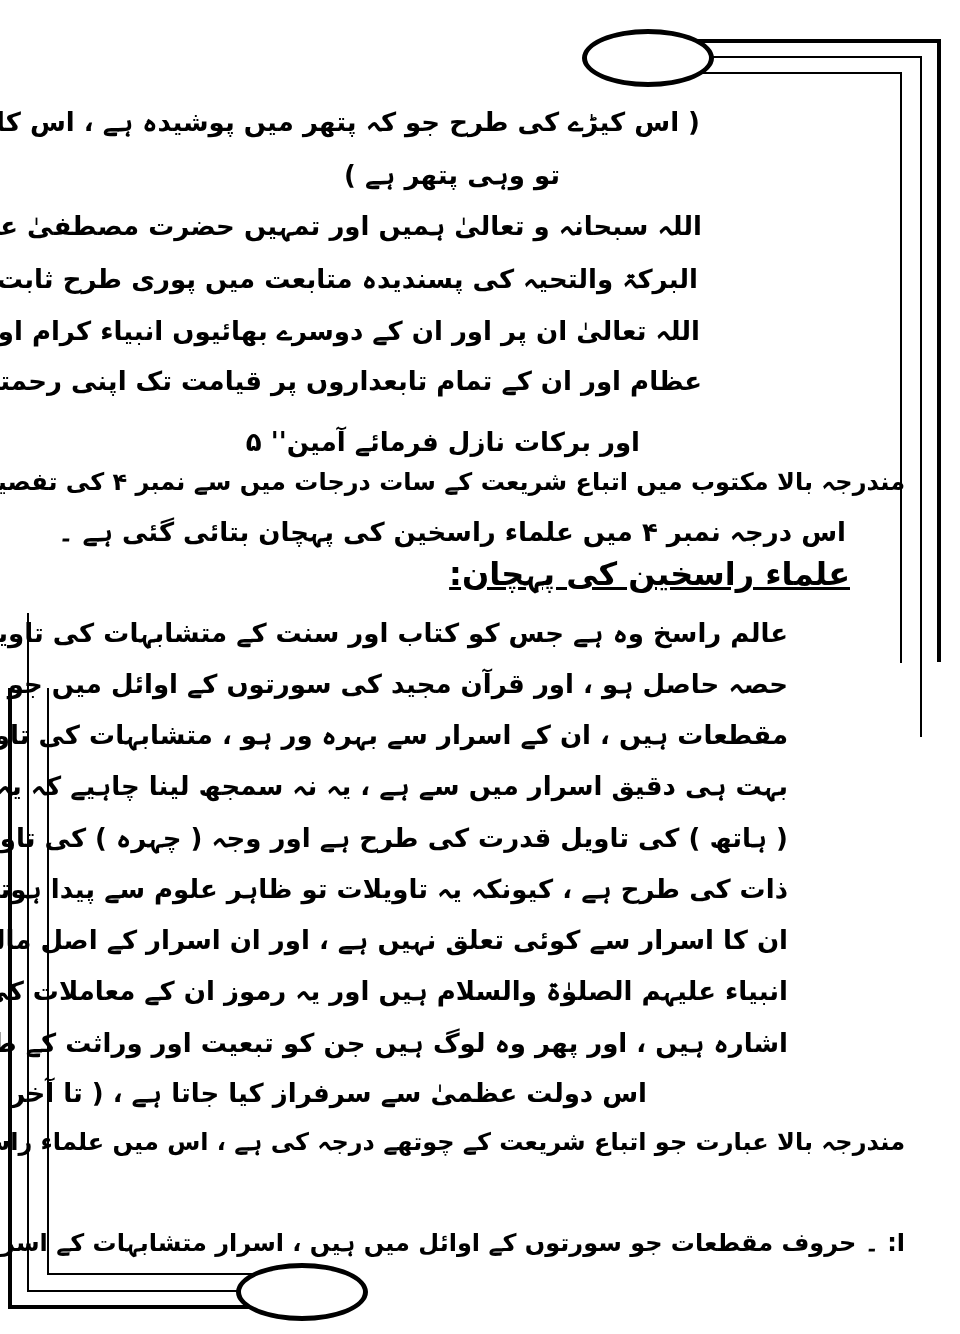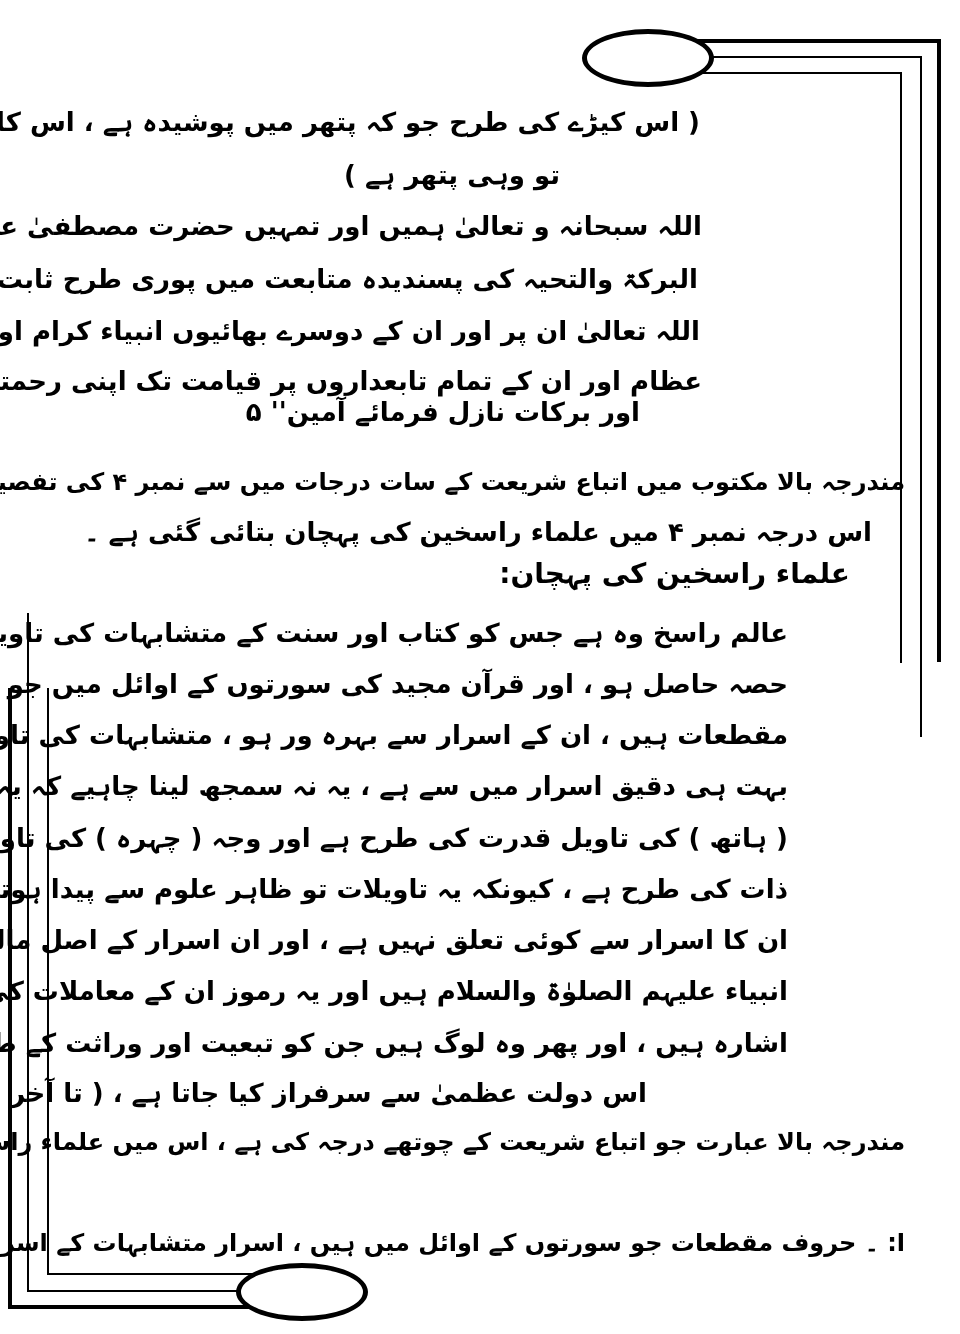--- a/index.html
+++ b/index.html
@@ -47,22 +47,23 @@
     unicode-bidi:plaintext;
     white-space:nowrap;
     font-size:26px;
     font-weight:700;
     line-height:44px;
     letter-spacing:-0.3px;
     z-index:2;
   }
   .ln.long{font-size:24px;}
   .heading{
-    font-size:28px;
+    font-size:32px;
     line-height:52px;
+    text-decoration:underline;
   }
 </style>
 </head>
 <body>
 
 <div class="page">
 
   <div>
     <div class="bline tr-h1"></div>
     <div class="bline tr-h2"></div>
@@ -82,24 +83,24 @@
     <div class="bline bl-h3"></div>
     <div class="ornament ell-bottom"></div>
   </div>
 
   <div class="ln" style="top:100px;right:260px;">( اس کیڑے کی طرح جو کہ پتھر میں پوشیدہ ہے ، اس کا آسمان و زمین</div>
   <div class="ln" style="top:153px;right:400px;">تو وہی پتھر ہے )</div>
   <div class="ln" style="top:204px;right:258px;">اللہ سبحانہ و تعالیٰ ہمیں اور تمہیں حضرت مصطفیٰ علیہ الصلوٰۃ والسلام و</div>
   <div class="ln" style="top:257px;right:262px;">البرکۃ والتحیہ کی پسندیدہ متابعت میں پوری طرح ثابت قدم رکھے ،</div>
   <div class="ln" style="top:309px;right:260px;">اللہ تعالیٰ ان پر اور ان کے دوسرے بھائیوں انبیاء کرام اور ملائکہ</div>
   <div class="ln" style="top:359px;right:258px;">عظام اور ان کے تمام تابعداروں پر قیامت تک اپنی رحمتیں اور سلامتی</div>
-  <div class="ln" style="top:390px;right:320px;">اور برکات نازل فرمائے آمین'' ۵</div>
+  <div class="ln" style="top:420px;right:320px;">اور برکات نازل فرمائے آمین'' ۵</div>
 
   <div class="ln long" style="top:460px;right:55px;">مندرجہ بالا مکتوب میں اتباع شریعت کے سات درجات میں سے نمبر ۴ کی تفصیل بیان کی جاتی ہے ۔</div>
-  <div class="ln" style="top:510px;right:88px;">اس درجہ نمبر ۴ میں علماء راسخین کی پہچان بتائی گئی ہے ۔</div>
+  <div class="ln" style="top:510px;right:114px;">اس درجہ نمبر ۴ میں علماء راسخین کی پہچان بتائی گئی ہے ۔</div>
 
   <div class="ln heading" style="top:548px;right:110px;">علماء راسخین کی پہچان:</div>
 
   <div class="ln" style="top:611px;right:172px;">عالم راسخ وہ ہے جس کو کتاب اور سنت کے متشابہات کی تاویل سے</div>
   <div class="ln" style="top:662px;right:172px;">حصہ حاصل ہو ، اور قرآن مجید کی سورتوں کے اوائل میں جو حروف</div>
   <div class="ln" style="top:713px;right:172px;">مقطعات ہیں ، ان کے اسرار سے بہرہ ور ہو ، متشابہات کی تاویل</div>
   <div class="ln" style="top:764px;right:172px;">بہت ہی دقیق اسرار میں سے ہے ، یہ نہ سمجھ لینا چاہیے کہ یہ تاویل</div>
   <div class="ln" style="top:816px;right:172px;">( ہاتھ ) کی تاویل قدرت کی طرح ہے اور وجہ ( چہرہ ) کی تاویل</div>
   <div class="ln" style="top:867px;right:172px;">ذات کی طرح ہے ، کیونکہ یہ تاویلات تو ظاہر علوم سے پیدا ہوتی ہیں ،</div>
   <div class="ln" style="top:918px;right:172px;">ان کا اسرار سے کوئی تعلق نہیں ہے ، اور ان اسرار کے اصل مالک</div>

